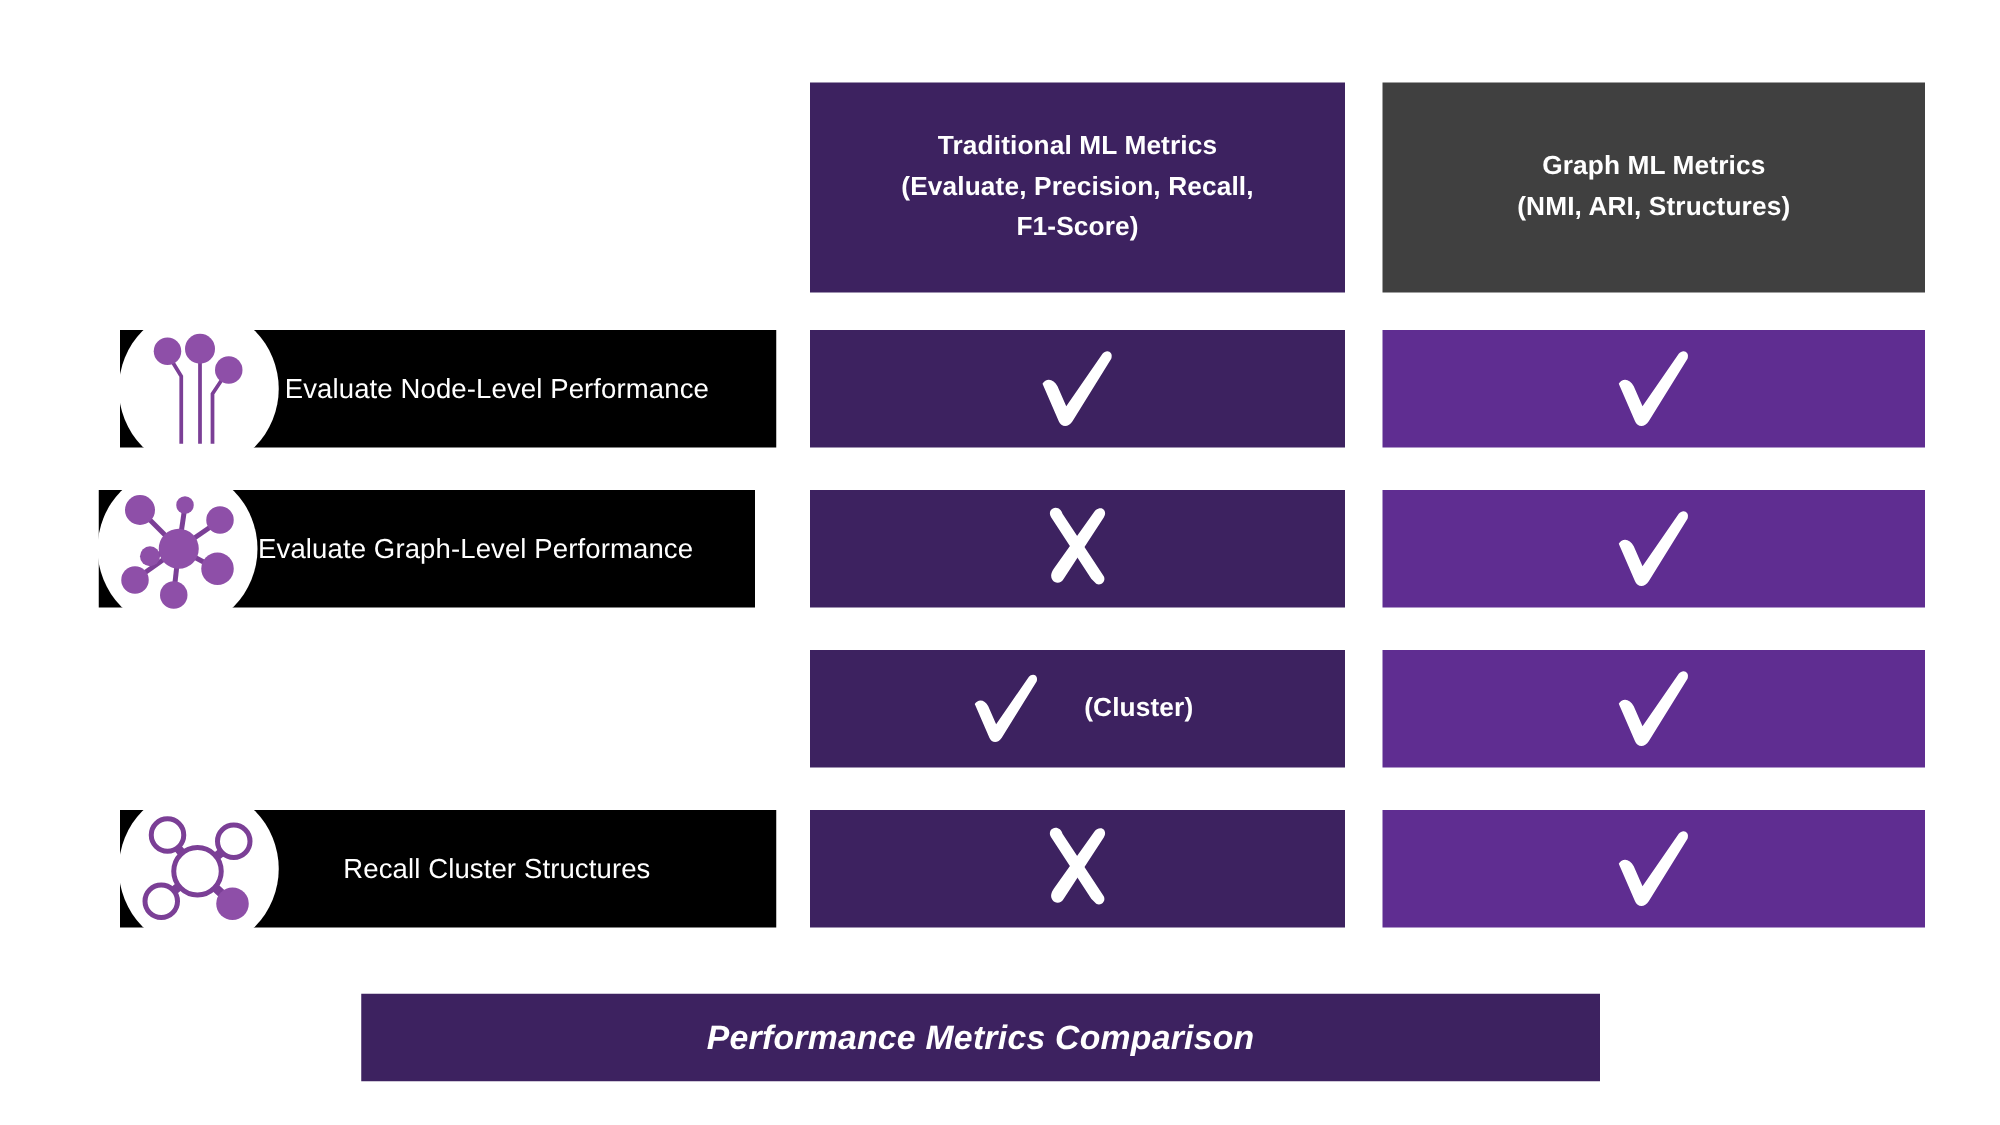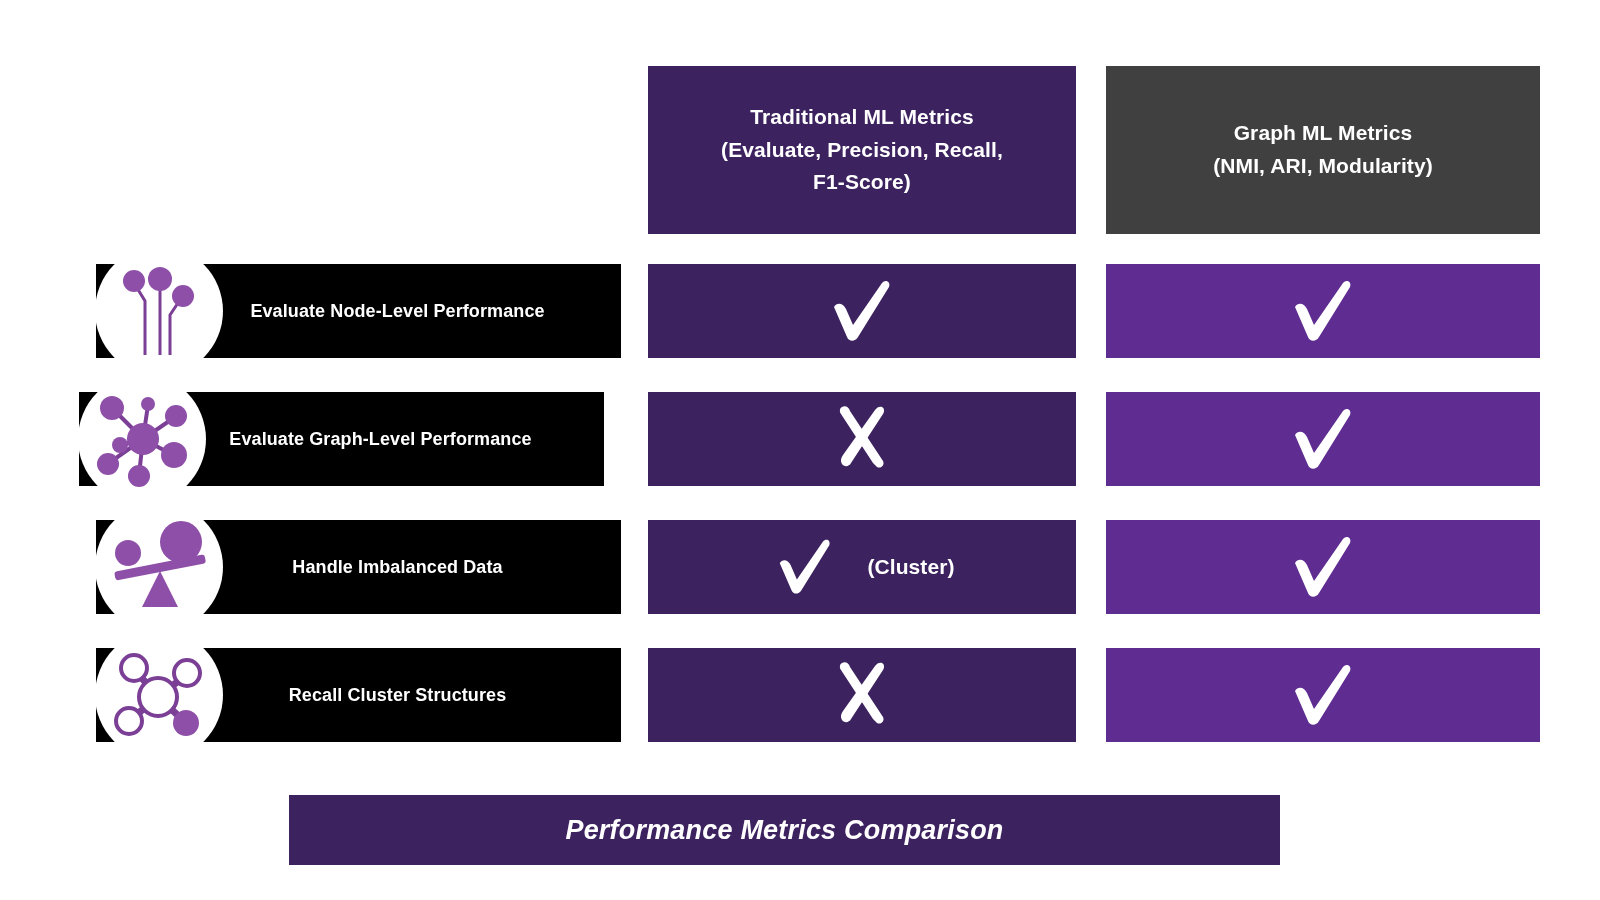--- a/index.html
+++ b/index.html
@@ -49,22 +49,22 @@
   .row-label .icon-wrap{
     position:absolute;
     left:8px;top:-16px;
     width:112px;height:126px;
     display:flex;align-items:center;justify-content:center;
   }
   .row-label .lbl{
     position:relative;
     z-index:3;
     color:#ffffff;
-    font-size:18px;
-    font-weight:700;
+    font-size:22px;
+    font-weight:400;
     letter-spacing:.1px;
     width:100%;
     text-align:center;
     padding-left:78px;
     box-sizing:border-box;
   }
 
   
   .cell{
     position:absolute;
@@ -110,21 +110,21 @@
     <div>
       <span class="ttl">Traditional ML Metrics</span>
       <span class="ttl">(Evaluate, Precision, Recall,</span>
       <span class="ttl">F1-Score)</span>
     </div>
   </div>
 
   <div class="col-head" id="col-head-2">
     <div>
       <span class="ttl">Graph ML Metrics</span>
-      <span class="ttl">(NMI, ARI, Modularity)</span>
+      <span class="ttl">(NMI, ARI, Structures)</span>
     </div>
   </div>
 
   <div class="row-label" style="left:96px;top:264px;width:525px;">
     <div class="bite"></div>
     <div class="icon-wrap">
       <svg width="96" height="104" viewBox="0 0 96 104">
         <g stroke="#7B3F96" stroke-width="3" fill="none">
           <path d="M22 24 L33 42 L33 96"></path>
           <path d="M48 22 L48 96"></path>
@@ -186,32 +186,20 @@
     </span>
   </div>
   <div class="cell c2" style="top:392px;">
     <span class="mark">
       <svg width="80" height="76" viewBox="0 0 80 76">
         <path d="M12 36 C15 31 21 32 24 38 L31 54 L60 12 C63 8 69 10 67 16 L36 66 C33 71 27 71 25 66 Z" fill="#FFFFFF"></path>
       </svg>
     </span>
   </div>
 
-  <div class="row-label" style="left:96px;top:520px;width:525px;">
-    <div class="bite"></div>
-    <div class="icon-wrap">
-      <svg width="104" height="96" viewBox="0 0 104 96">
-        <circle cx="20" cy="34" r="13" fill="#8E4FA8"></circle>
-        <circle cx="73" cy="23" r="21" fill="#8E4FA8"></circle>
-        <rect x="6" y="44" width="92" height="9" rx="3" fill="#8E4FA8" transform="rotate(-11 52 48)"></rect>
-        <path d="M52 52 L70 88 L34 88 Z" fill="#8E4FA8"></path>
-      </svg>
-    </div>
-    <span class="lbl">Handle Imbalanced Data</span>
-  </div>
   <div class="cell c1" style="top:520px;">
     <span class="mark">
       <svg width="72" height="70" viewBox="0 0 80 76">
         <path d="M12 36 C15 31 21 32 24 38 L31 54 L60 12 C63 8 69 10 67 16 L36 66 C33 71 27 71 25 66 Z" fill="#FFFFFF"></path>
       </svg>
     </span>
     <span class="note">(Cluster)</span>
   </div>
   <div class="cell c2" style="top:520px;">
     <span class="mark">

